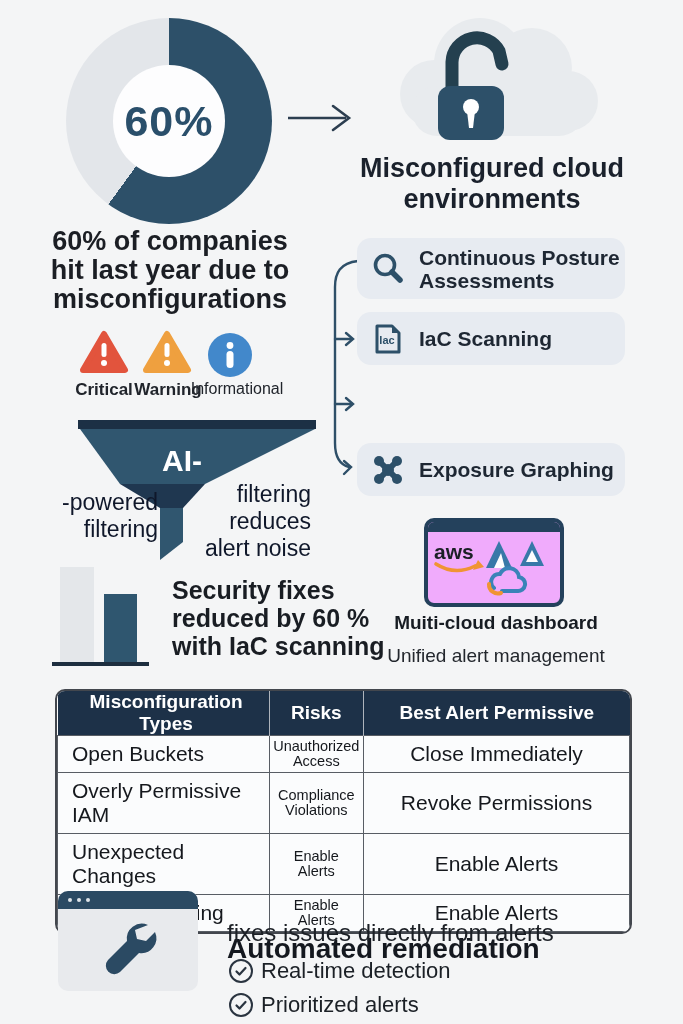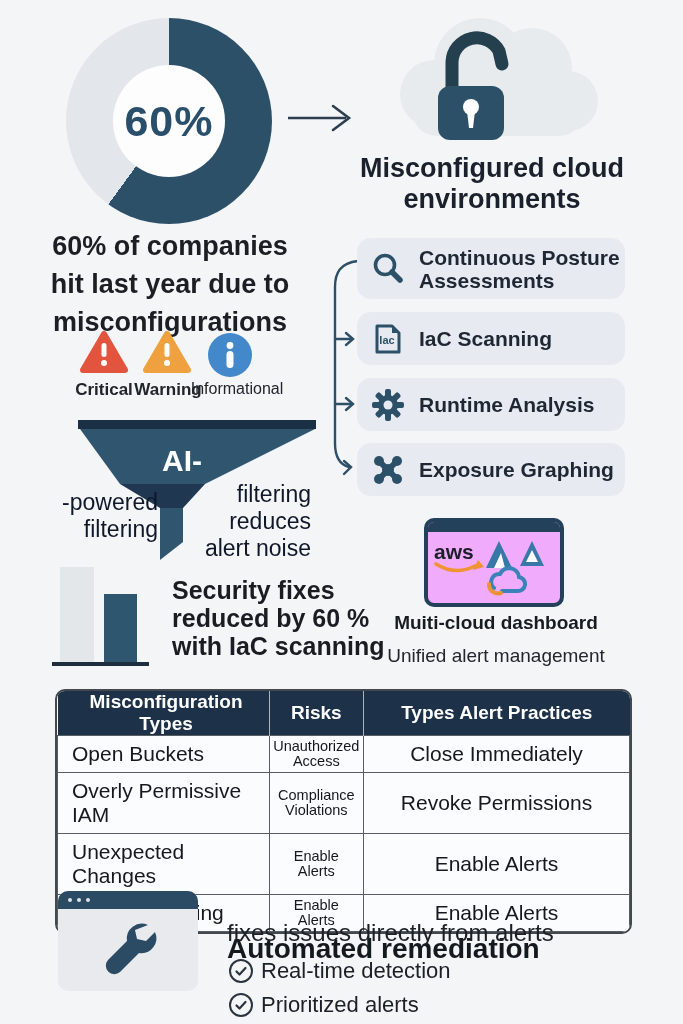--- a/index.html
+++ b/index.html
@@ -8,21 +8,21 @@
   .abs{position:absolute;}
   .pre{white-space:pre-line;}
 
   
   .donut{left:66px;top:18px;width:206px;height:206px;border-radius:50%;
          background:conic-gradient(from 0deg,#2d5069 0 216deg,#e3e6ea 216deg 360deg);}
   .donut-hole{position:absolute;left:47px;top:47px;width:112px;height:112px;border-radius:50%;
               background:#fdfdfe;display:flex;align-items:center;justify-content:center;}
   .donut-label{font-size:43px;font-weight:700;color:#2a4f6b;letter-spacing:1px;}
 
-  .stat-text{left:25px;top:227px;width:290px;text-align:center;font-size:27px;line-height:38px;
+  .stat-text{left:25px;top:227px;width:290px;text-align:center;font-size:27px;line-height:29px;
              font-weight:600;color:#1b1e24;}
 
   .cloud-title{left:358px;top:153px;width:268px;text-align:center;font-size:27px;line-height:31px;
                font-weight:700;color:#1a212c;}
 
   
   .card{left:357px;width:268px;background:#e7ebf1;border-radius:14px;display:flex;
         align-items:center;gap:13px;padding-left:13px;box-sizing:border-box;}
   .card-label{font-size:21px;line-height:23px;font-weight:600;color:#1e2733;}
   .c1{top:238px;height:61px;} .c2{top:312px;height:53px;} .c3{top:378px;height:53px;} .c4{top:443px;height:53px;}
@@ -128,33 +128,20 @@
 
   <div class="abs card c2">
     <svg width="36" height="36" viewBox="0 0 36 36">
       <path d="M7 5 H22 L29 12 V31 H7 Z" fill="none" stroke="#2d5069" stroke-width="3" stroke-linejoin="round"></path>
       <path d="M22 5 L29 12 H22 Z" fill="#2d5069"></path>
       <text x="17" y="23" text-anchor="middle" font-size="11" font-weight="bold" fill="#2d5069" font-family="Liberation Sans, sans-serif">Iac</text>
     </svg>
     <span class="card-label pre">IaC Scanning</span>
   </div>
 
-  <div class="abs card c3">
-    <svg width="36" height="36" viewBox="0 0 36 36">
-      <g fill="#2d5069">
-        <rect x="15" y="2" width="6" height="32" rx="2"></rect>
-        <rect x="15" y="2" width="6" height="32" rx="2" transform="rotate(45 18 18)"></rect>
-        <rect x="15" y="2" width="6" height="32" rx="2" transform="rotate(90 18 18)"></rect>
-        <rect x="15" y="2" width="6" height="32" rx="2" transform="rotate(135 18 18)"></rect>
-        <circle cx="18" cy="18" r="10"></circle>
-      </g>
-      <circle cx="18" cy="18" r="4.5" fill="#e7ebf1"></circle>
-    </svg>
-    <span class="card-label pre">Runtime Analysis</span>
-  </div>
 
   <div class="abs card c4">
     <svg width="36" height="36" viewBox="0 0 36 36">
       <g stroke="#2d5069" stroke-width="6" stroke-linecap="round">
         <line x1="9" y1="9" x2="27" y2="27"></line>
           <line x1="27" y1="9" x2="9" y2="27"></line>
       </g>
       <g fill="#2d5069">
         <circle cx="9" cy="9" r="5"></circle>
           <circle cx="27" cy="9" r="5"></circle>
@@ -229,21 +216,21 @@
   </div>
   <div class="abs dash-title">Muiti-cloud dashboard</div>
   <div class="abs dash-subtitle">Unified alert management</div>
 
   <div class="abs tbl-wrap">
     <table>
       <thead>
         <tr>
           <th class="w1">Misconfiguration Types</th>
           <th class="w2">Risks</th>
-          <th class="w3">Types Alert Practices</th>
+          <th class="w3">Best Alert Permissive</th>
         </tr>
       </thead>
       <tbody>
         <tr>
           <td class="c-type">Open Buckets</td>
           <td class="c-risk pre">Unauthorized
 Access</td>
           <td class="c-best">Close Immediately</td>
         </tr>
         <tr>

